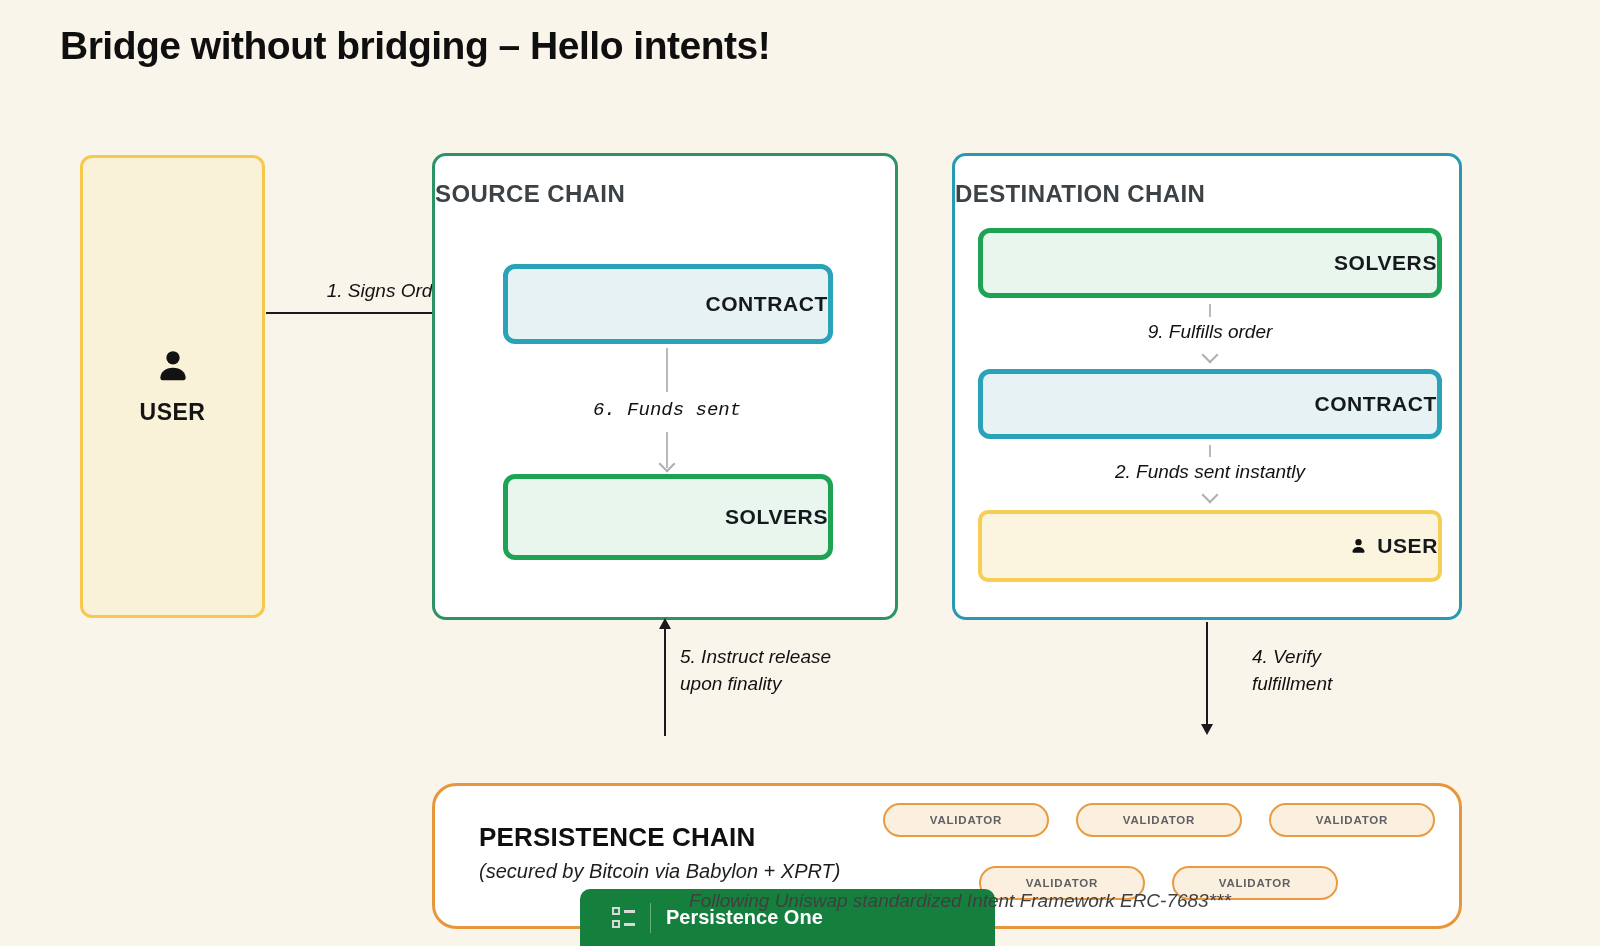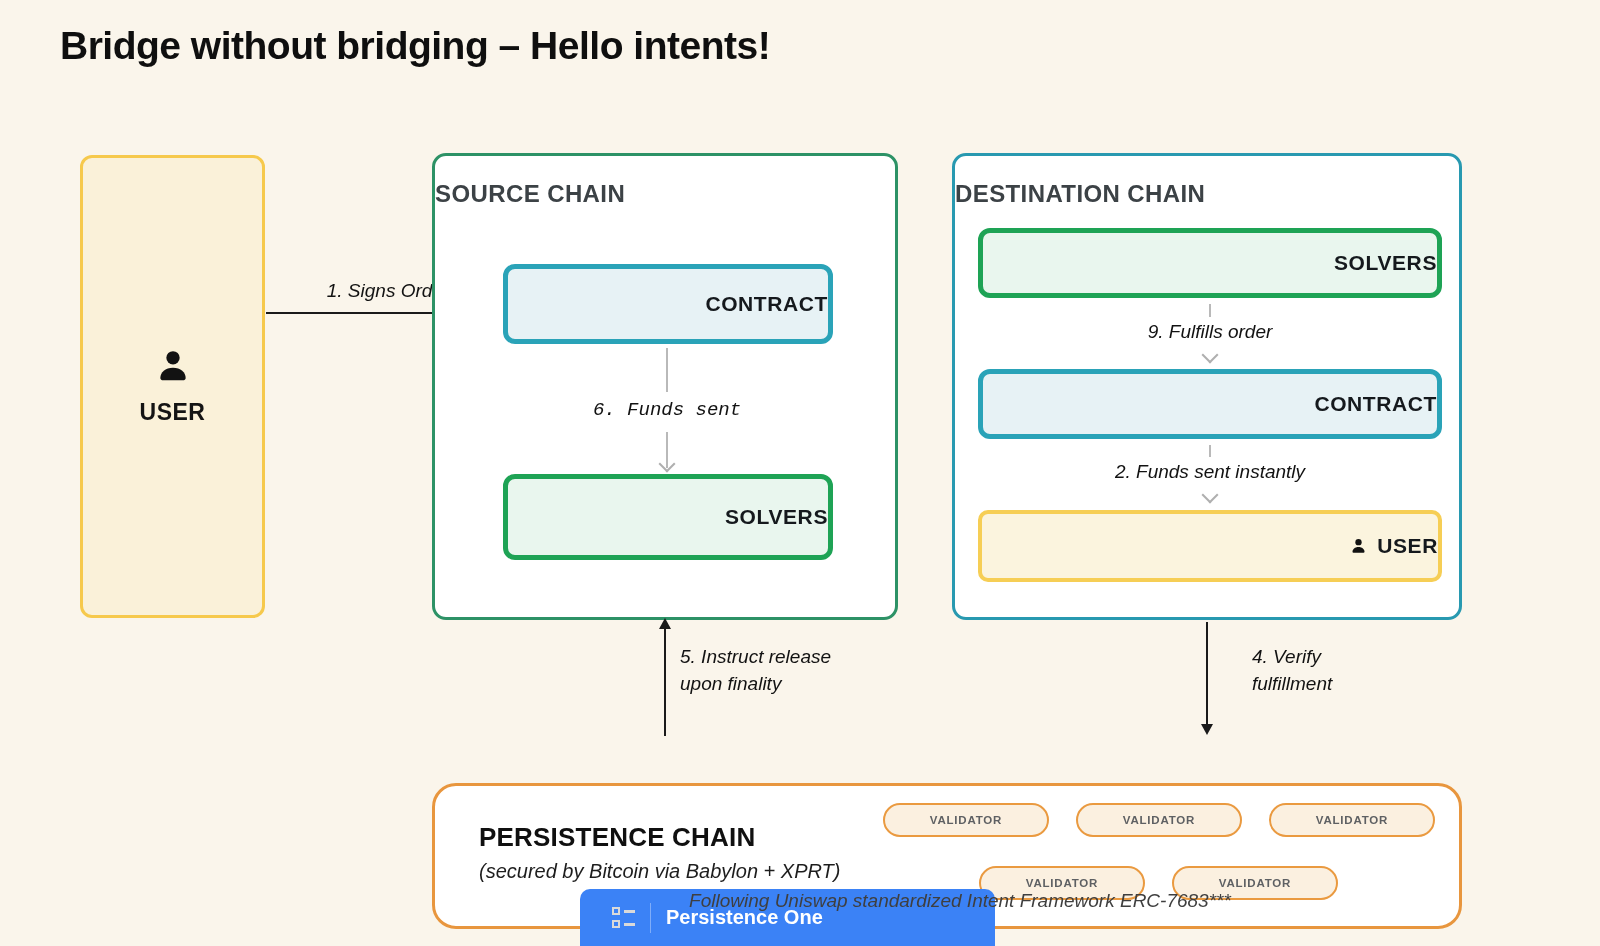--- a/index.html
+++ b/index.html
@@ -103,21 +103,21 @@
   .validator-pill {
     position:absolute; width:166px; height:34px;
     background:#FBF0E0; border:2.5px solid #EA9A40; border-radius:19px;
     display:flex; align-items:center; justify-content:center;
     font-size:11.5px; font-weight:700; color:#5E6063; letter-spacing:0.8px;
   }
 
   
   .footer-bar {
     position:absolute; left:580px; top:889px; width:415px; height:57px;
-    background:#3b82f6; border-radius:10px 10px 0 0;
+    background:#15803d; border-radius:10px 10px 0 0;
     display:flex; align-items:center; padding-left:32px; gap:15px; z-index:2;
   }
   .brand-glyph { display:flex; flex-direction:column; gap:5px; }
   .brand-glyph .row { display:flex; align-items:center; gap:4px; }
   .brand-glyph .sq { width:8px; height:8px; border:2px solid #D9D9D9; }
   .brand-glyph .dash { width:11px; height:3px; background:#D9D9D9; }
   .footer-divider { width:1px; height:30px; background:rgba(255,255,255,0.35); }
   .brand-name { font-size:20px; font-weight:800; color:#FFFFFF; }
   .footer-note {
     position:absolute; left:460px; top:890px; width:1000px; text-align:center;

